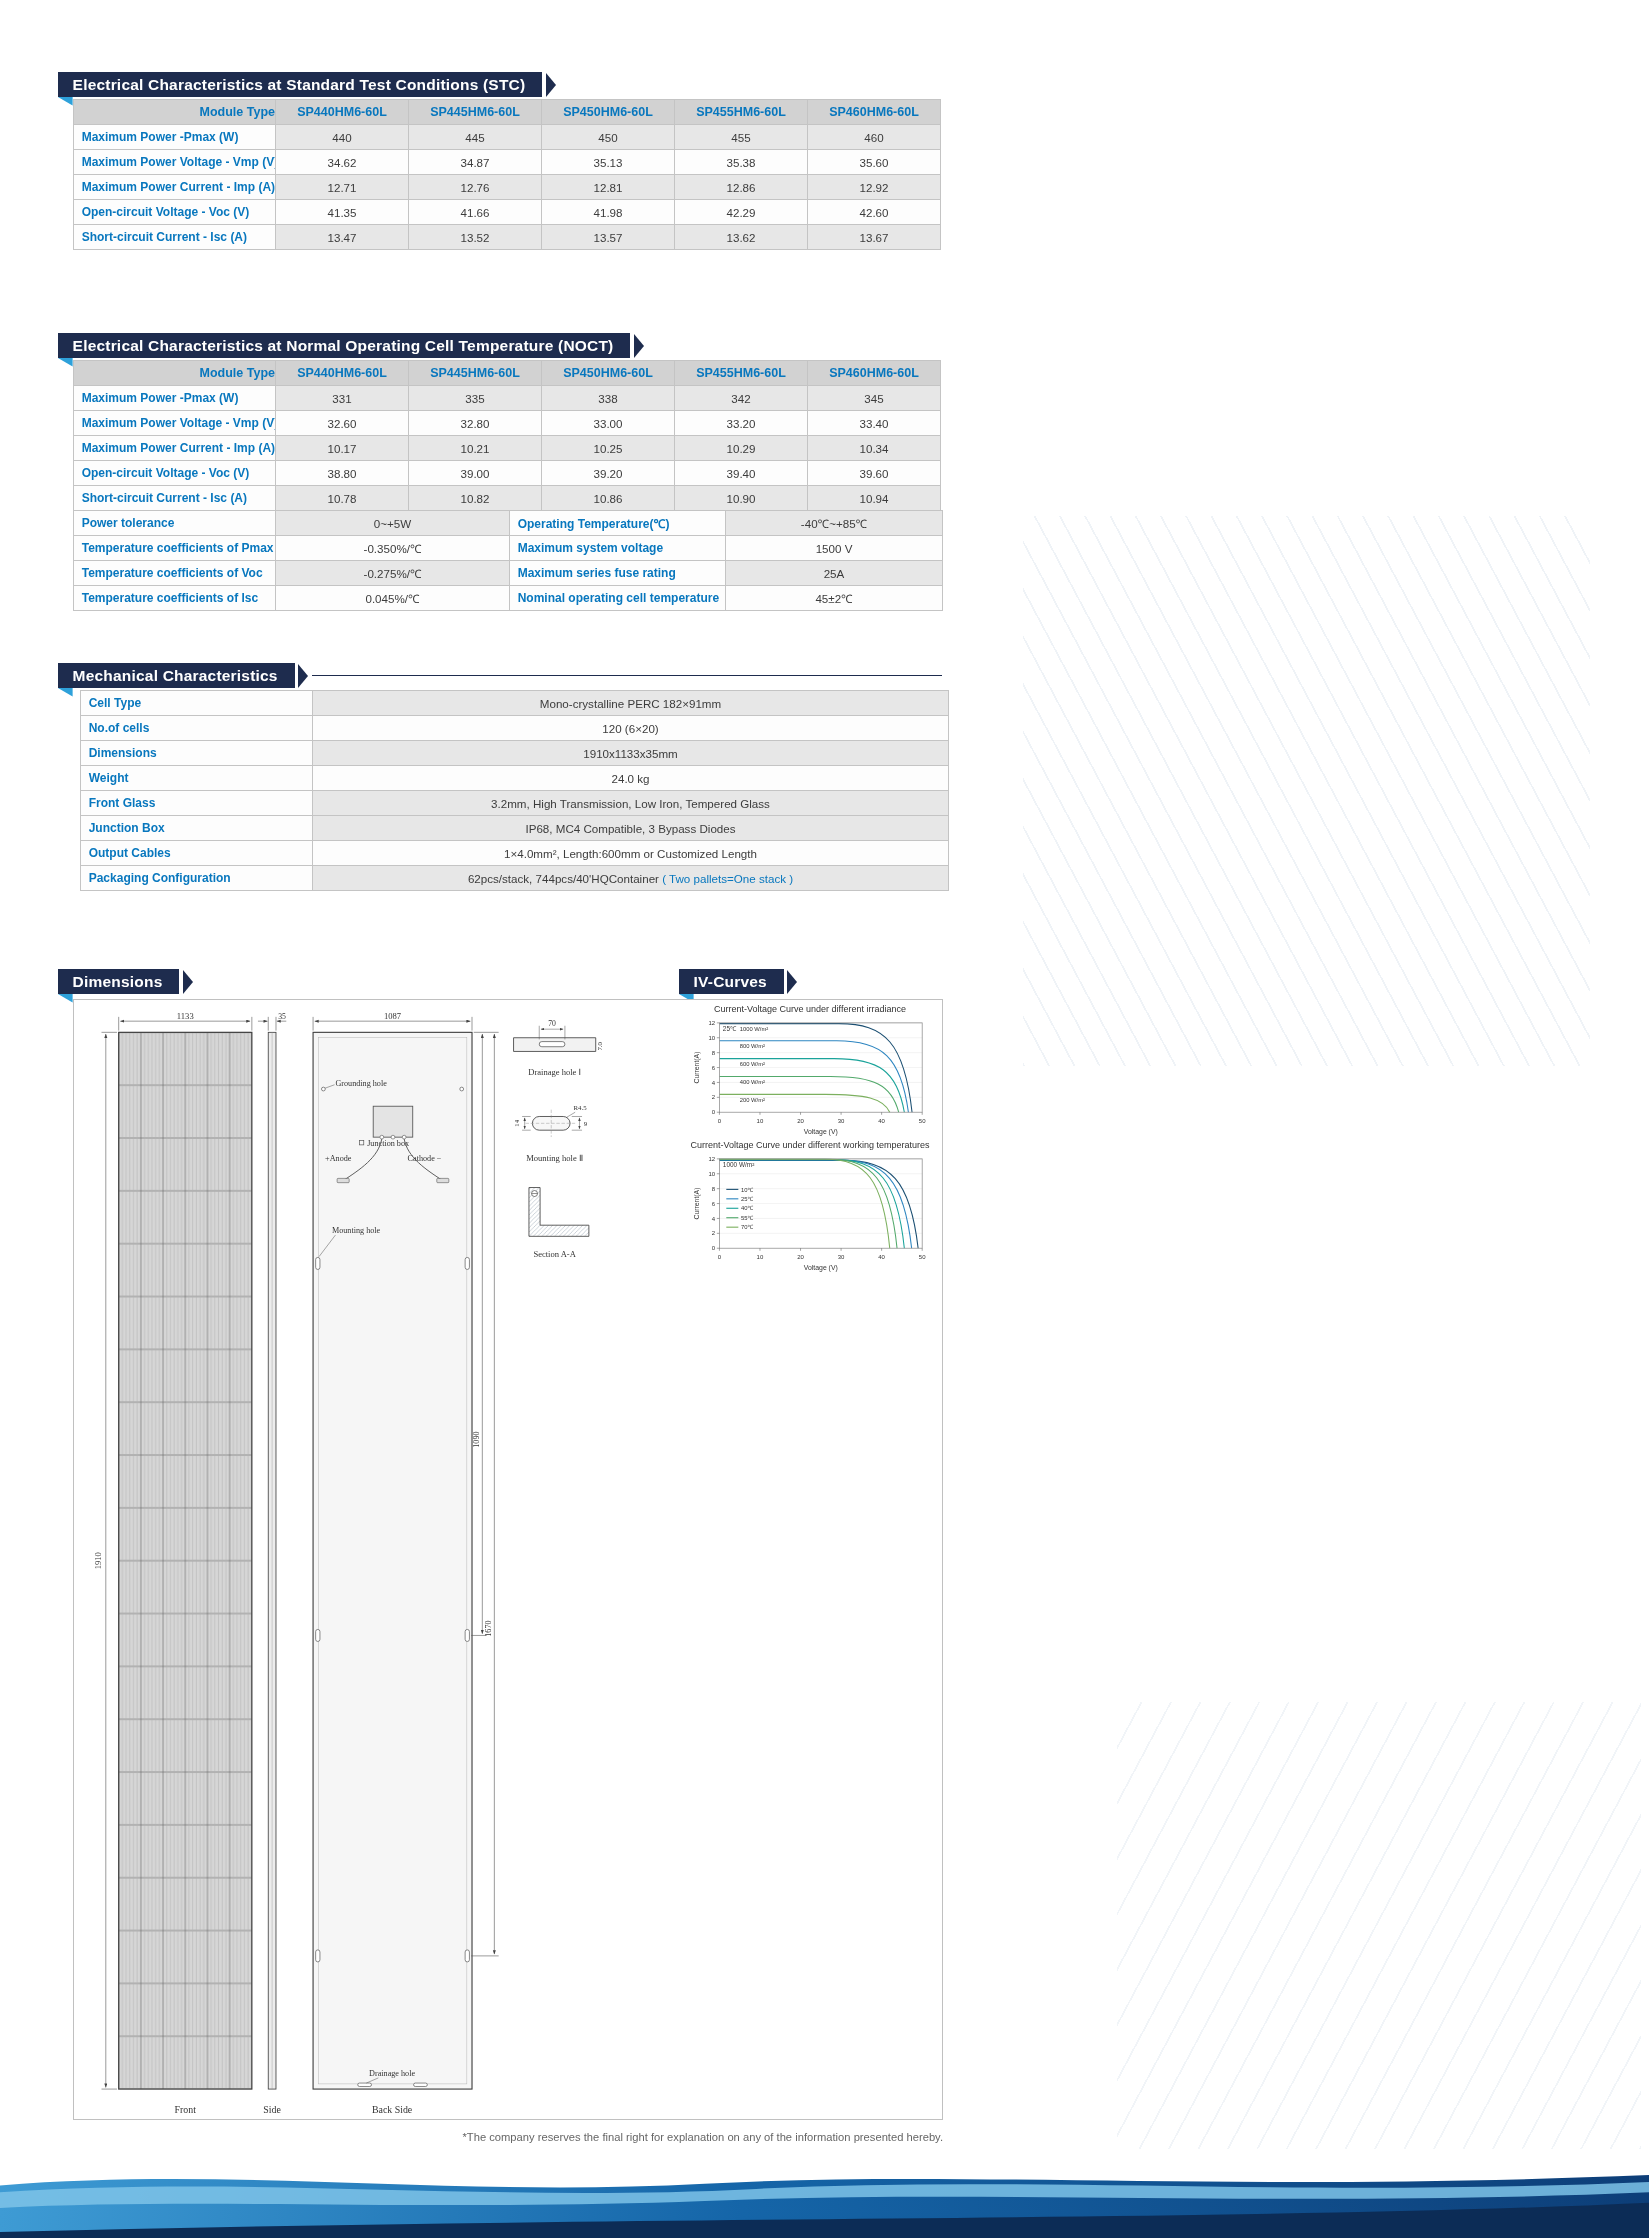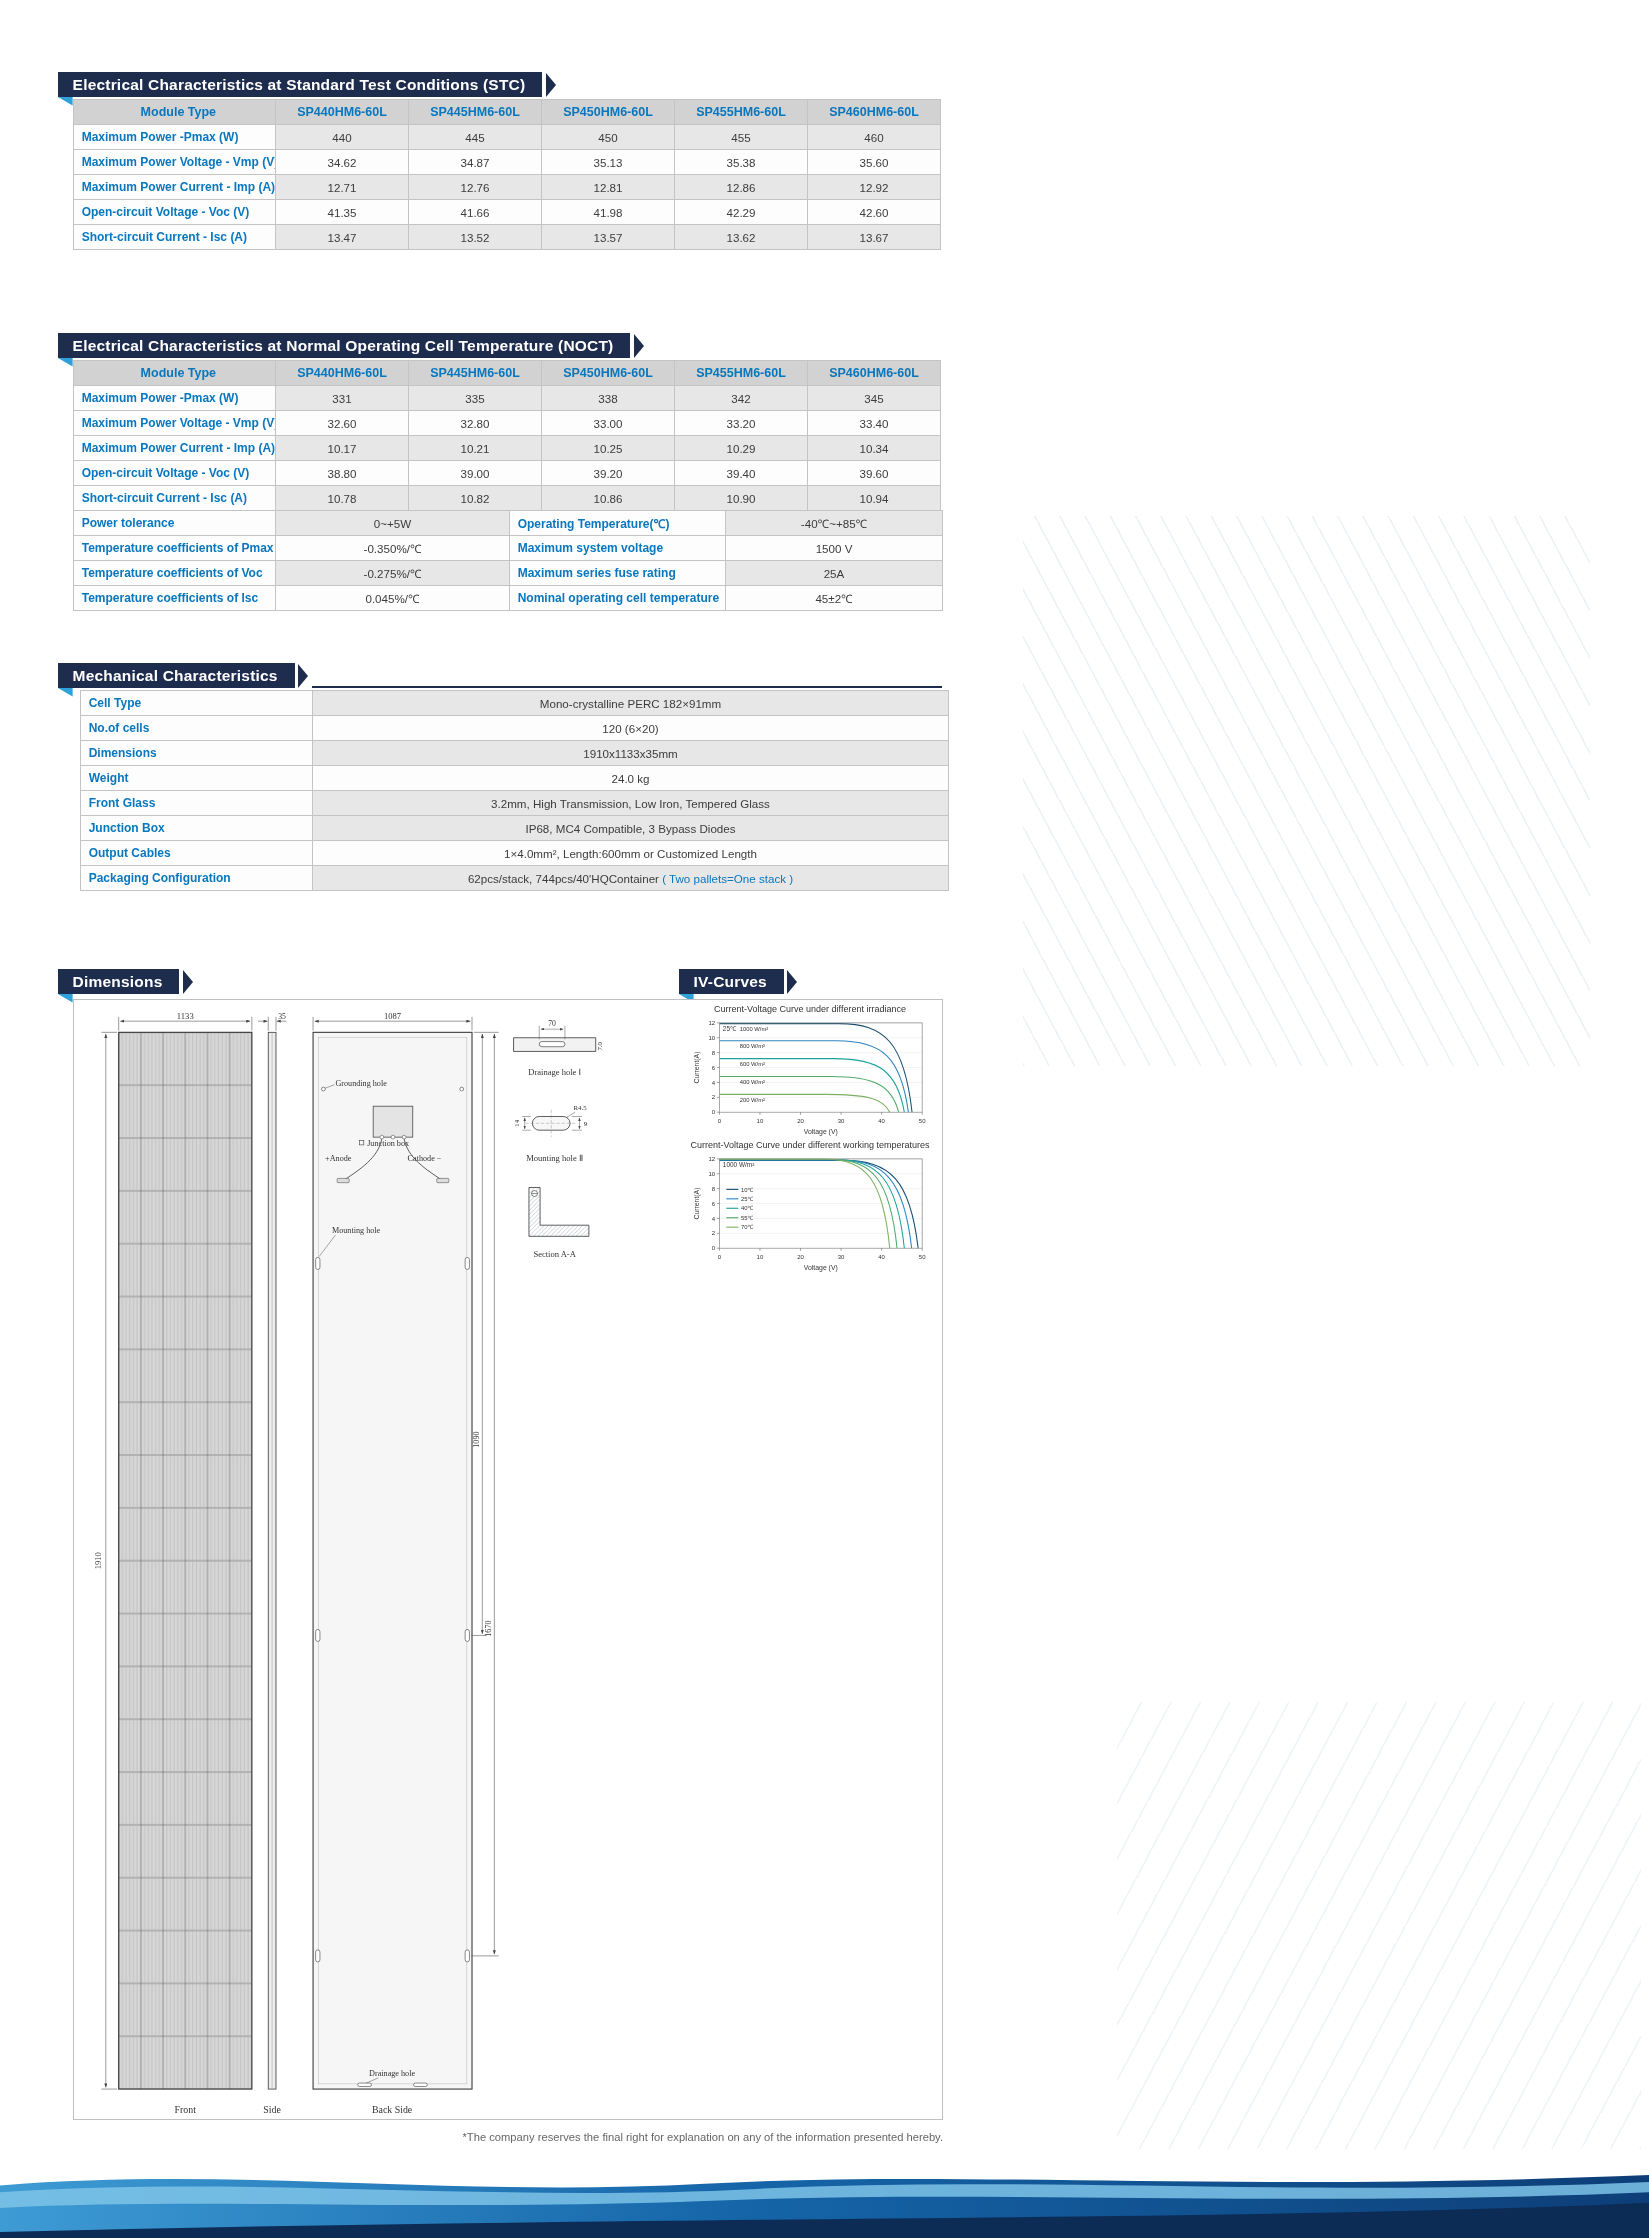--- a/index.html
+++ b/index.html
@@ -6,33 +6,33 @@
   html,body{background:#fff}
   body{font-family:"Liberation Sans",sans-serif}
   .page{position:relative;width:1649px;height:2239px;background:#ffffff;overflow:hidden}
 
   
   .wm{position:absolute;pointer-events:none}
   #wm1{left:1023px;top:516px;width:567px;height:550px;background:repeating-linear-gradient(62deg,rgba(155,180,205,.16) 0 1.7px,transparent 1.7px 22.3px)}
   #wm2{left:1117px;top:1702px;width:524px;height:447px;background:repeating-linear-gradient(-62deg,rgba(155,180,205,.14) 0 1.7px,transparent 1.7px 26px)}
 
   
-  .banner{position:absolute;display:flex;align-items:flex-end;height:25px}
+  .banner{position:absolute;display:flex;align-items:center;height:25px}
   .banner .bbox{position:relative;background:#1e2c4e;color:#fff;font-weight:bold;font-size:15.5px;letter-spacing:0.2px;line-height:25px;padding:0 17px 0 14.6px;white-space:nowrap}
   .banner .fold{position:absolute;left:0;top:25px;width:14.6px;height:8.6px;background:#2ea1da;clip-path:polygon(0 0,100% 0,100% 100%)}
   .banner .arr{width:0;height:0;border-left:10.3px solid #1e2c4e;border-top:12.5px solid transparent;border-bottom:12.5px solid transparent;margin-left:3.4px}
   .banner .tail{flex:1;height:1.7px;background:#1e2c4e;margin-left:4.3px}
   #mech-banner{width:884px}
 
   
   .twrap{position:absolute}
   .tbl{border-collapse:collapse;table-layout:fixed;background:#fff;width:868px}
   .tbl th,.tbl td{border:0.9px solid #c4c4c4;height:25px;font-size:11.6px;color:#3c3c3c;text-align:center;vertical-align:middle;white-space:nowrap;overflow:hidden}
   .tbl th{background:#d2d2d2;color:#0877be;font-size:12.5px;font-weight:bold}
-  .tbl th.corner{text-align:center;padding-left:7.7px}
+  .tbl th.corner{text-align:right;padding-left:7.7px}
   .tbl td.rowlabel{text-align:left;padding-left:7.7px;color:#0877be;font-weight:bold;font-size:12px;background:#fdfdfd}
   .tbl tr.shade td.val{background:#e7e7e7}
   .tbl tr.plain td.val{background:#fdfdfd}
   .tbl .bluenote{color:#0877be}
   #noct-extra-table{margin-top:-0.9px}
 
   
   .dimbox{position:absolute;left:73px;top:999px;width:870px;height:1121px;border:0.9px solid #c0c0c0;background:#fff}
   .draw{position:absolute}
   .dimbox svg text{font-family:"Liberation Serif",serif;fill:#333}

